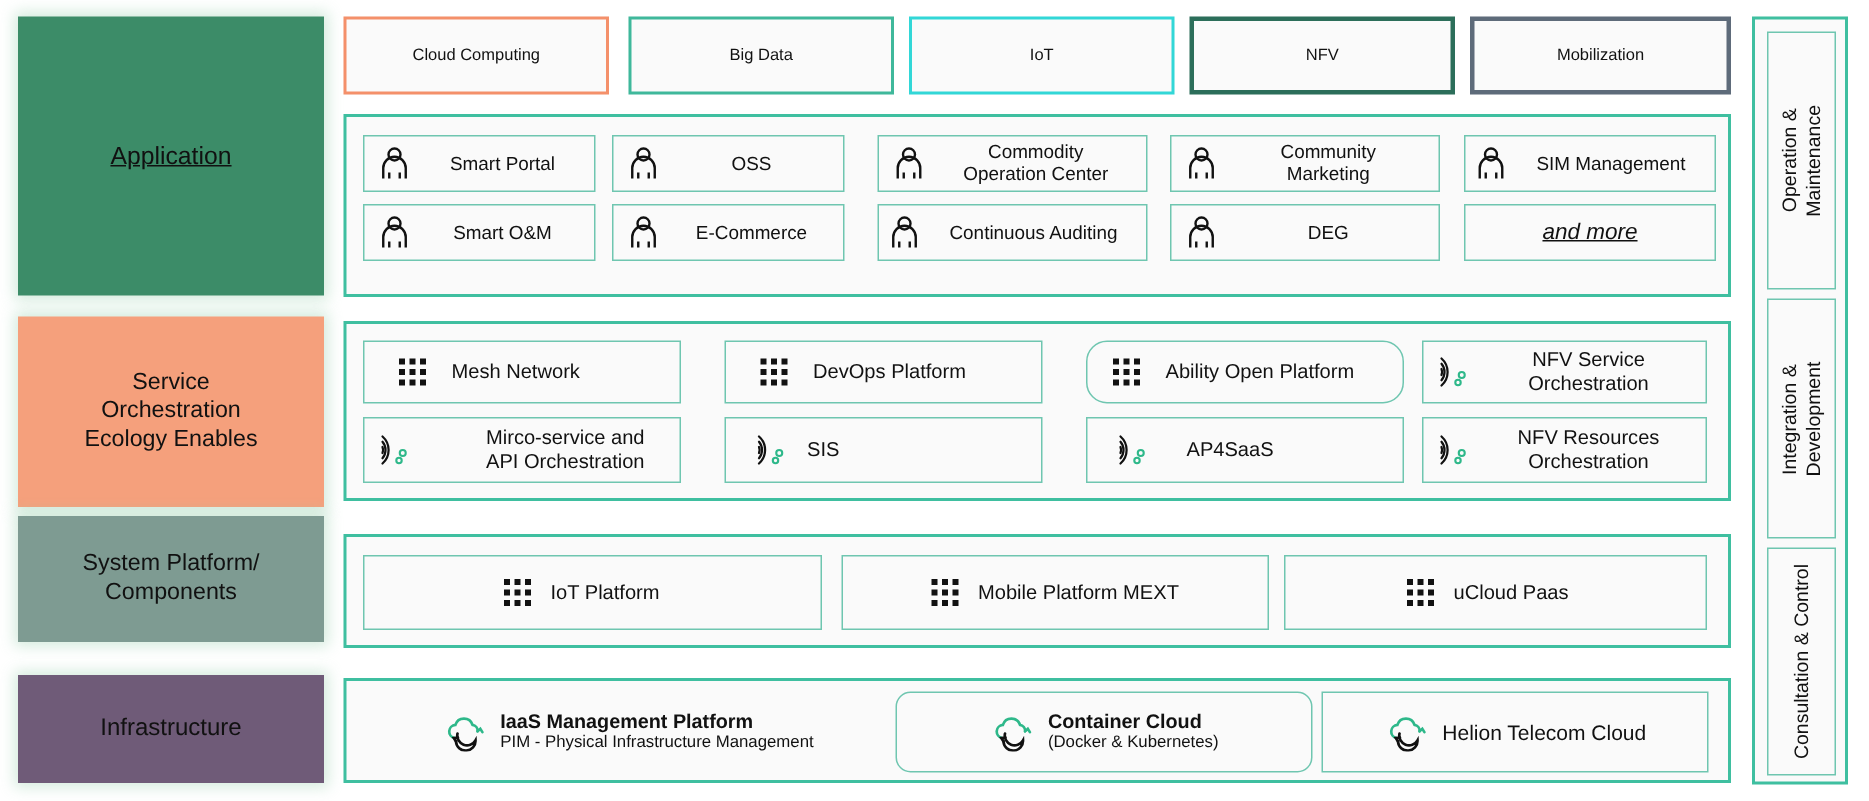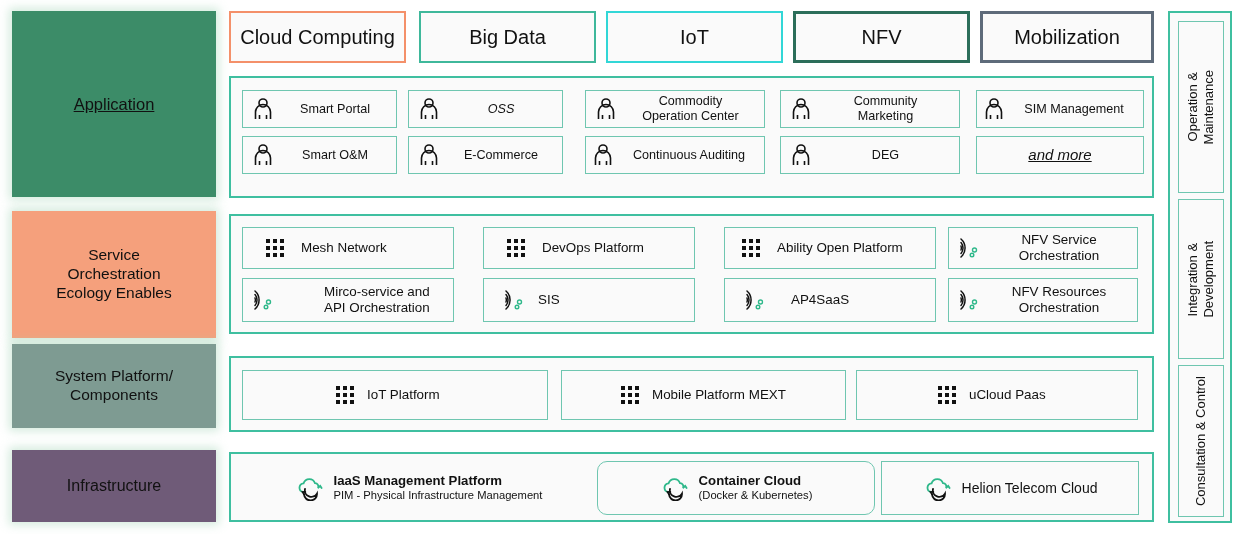--- a/index.html
+++ b/index.html
@@ -37,21 +37,21 @@
     box-sizing:border-box;
   }
 
   
   .tag{
     position:absolute;top:11px;height:52px;
     background:#fafafa;
     border:2.5px solid #3FBFA0;
     box-sizing:border-box;
     display:flex;align-items:center;justify-content:center;
-    font-size:20px;color:#111;
+    font-size:11px;color:#111;
   }
 
   
   .card{
     position:absolute;
     background:#fafafa;
     border:1px solid #6FC6B0;
     box-sizing:border-box;
     display:flex;align-items:center;
     font-size:12.6px;color:#111;
@@ -145,21 +145,21 @@
         <svg width="22" height="24" viewBox="0 0 22 24">
             <circle cx="11" cy="6" r="4" fill="none" stroke="#111" stroke-width="1.6"></circle>
             <path d="M3.5 22 V15 a7.5 7.5 0 0 1 15 0 V22" fill="none" stroke="#111" stroke-width="1.6"></path>
             <line x1="7.5" y1="22" x2="7.5" y2="18" stroke="#111" stroke-width="1.6"></line>
             <line x1="14.5" y1="22" x2="14.5" y2="18" stroke="#111" stroke-width="1.6"></line>
           </svg>
       </span>
       <span class="cap">Smart Portal</span>
     </div>
 
-    <div class="card lead" style="left:177px;top:12px;width:155px;height:38px;font-style:italic;">
+    <div class="card lead" style="left:177px;top:12px;width:155px;height:38px;">
       <span class="ico">
         <svg width="22" height="24" viewBox="0 0 22 24">
             <circle cx="11" cy="6" r="4" fill="none" stroke="#111" stroke-width="1.6"></circle>
             <path d="M3.5 22 V15 a7.5 7.5 0 0 1 15 0 V22" fill="none" stroke="#111" stroke-width="1.6"></path>
             <line x1="7.5" y1="22" x2="7.5" y2="18" stroke="#111" stroke-width="1.6"></line>
             <line x1="14.5" y1="22" x2="14.5" y2="18" stroke="#111" stroke-width="1.6"></line>
           </svg>
       </span>
       <span class="cap">OSS</span>
     </div>
@@ -288,21 +288,21 @@
               <rect x="15" y="8" width="4" height="4"></rect>
               <rect x="1" y="15" width="4" height="4"></rect>
               <rect x="8" y="15" width="4" height="4"></rect>
               <rect x="15" y="15" width="4" height="4"></rect>
             </g>
           </svg>
       </span>
       <span class="cap" style="text-align:left;margin-left:14px;">DevOps Platform</span>
     </div>
 
-    <div class="card dots big" style="left:493px;top:11px;width:212px;height:42px;">
+    <div class="card dots big" style="left:493px;top:11px;width:212px;height:42px;border-radius:14px;">
       <span class="ico" style="margin-left:16px">
         <svg width="20" height="20" viewBox="0 0 20 20">
             <g fill="#111">
               <rect x="1" y="1" width="4" height="4"></rect>
               <rect x="8" y="1" width="4" height="4"></rect>
               <rect x="15" y="1" width="4" height="4"></rect>
               <rect x="1" y="8" width="4" height="4"></rect>
               <rect x="8" y="8" width="4" height="4"></rect>
               <rect x="15" y="8" width="4" height="4"></rect>
               <rect x="1" y="15" width="4" height="4"></rect>

